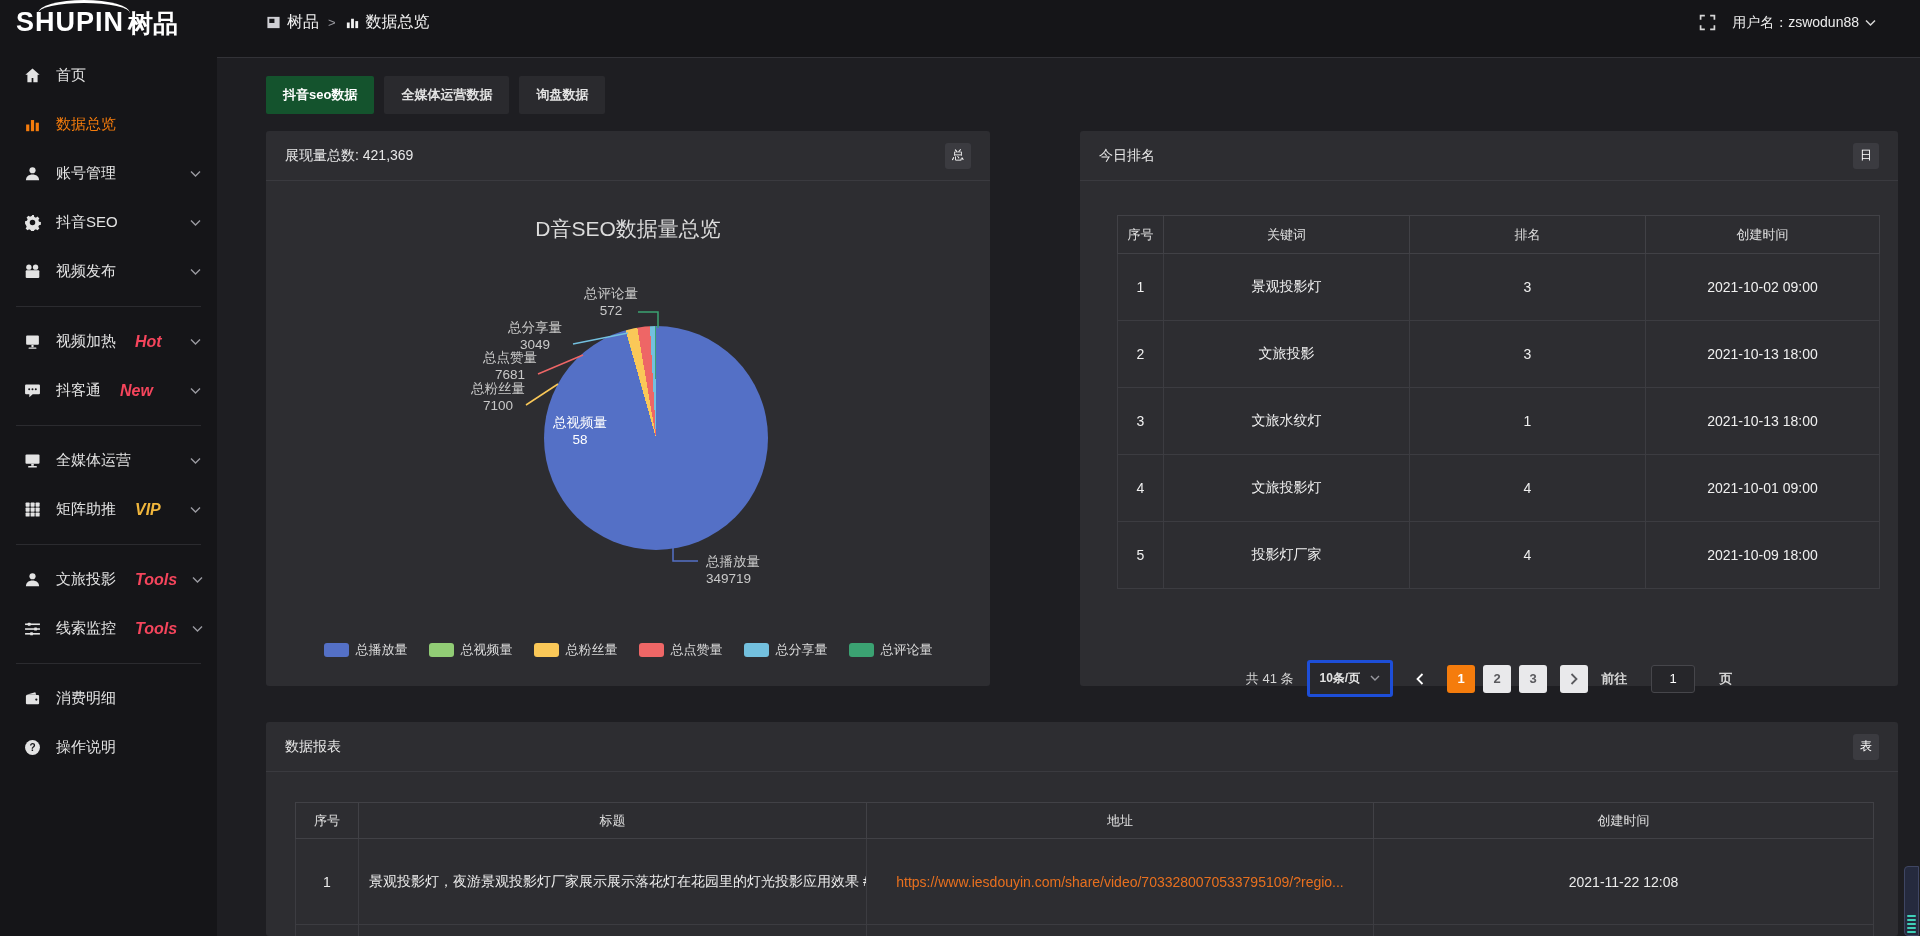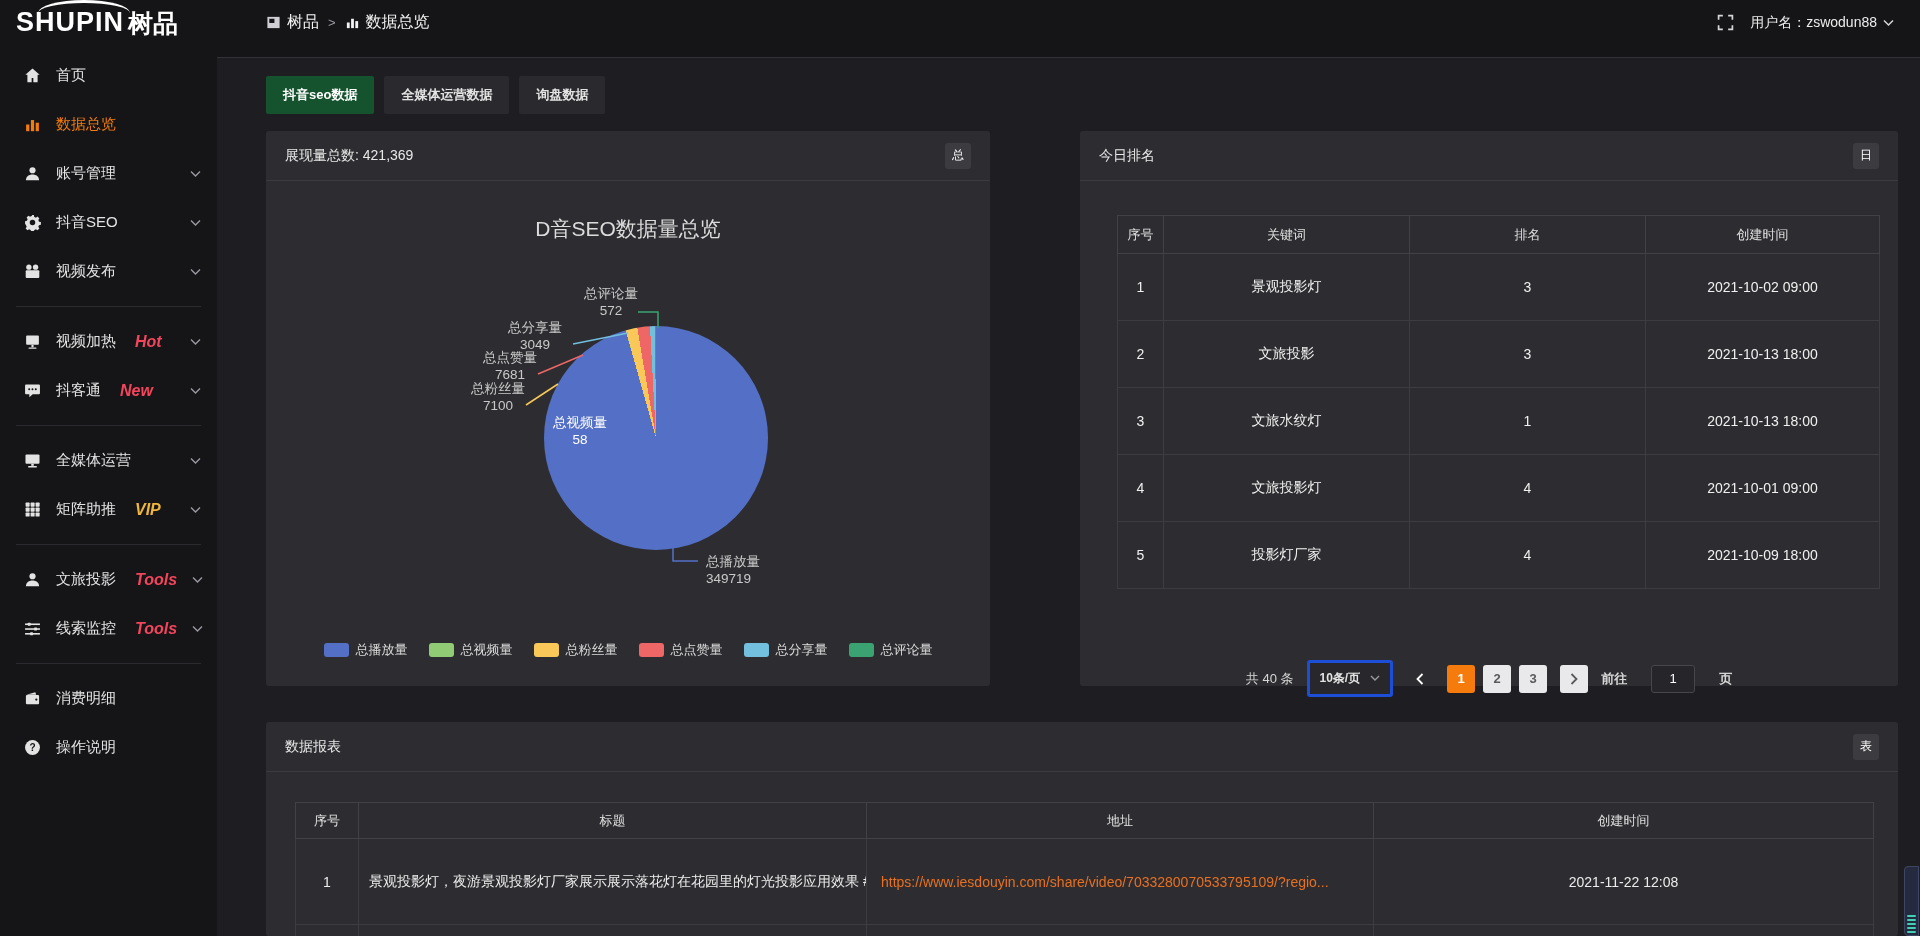--- a/index.html
+++ b/index.html
@@ -13,21 +13,21 @@
   .topbar { position:absolute; left:0; top:0; width:1920px; height:45px;
     background:#151518; display:flex; align-items:center; z-index:5; }
   .logo { width:217px; padding-left:16px; display:flex; align-items:flex-end; position:relative; }
   .logo-en { font-size:27px; font-weight:800; color:#fff; letter-spacing:1px; line-height:1; }
   .logo-cn { font-size:25px; font-weight:800; color:#fff; margin-left:4px; line-height:1; }
   .logo-arc { position:absolute; left:38px; top:-9px; width:92px; height:26px;
     border-top:3px solid #fff; border-radius:50%; }
   .breadcrumb { display:flex; align-items:center; gap:9px; margin-left:49px; font-size:16px; color:#f2f2f2; }
   .crumb { display:flex; align-items:center; gap:6px; cursor:pointer; }
   .crumb-sep { color:#9a9aa0; font-size:13px; }
-  .topbar-right { margin-left:auto; display:flex; align-items:center; gap:16px; padding-right:26px; }
+  .topbar-right { margin-left:auto; display:flex; align-items:center; gap:16px; padding-right:44px; }
   .username { font-size:14px; color:#ececec; display:flex; align-items:center; gap:6px; cursor:pointer; }
   
   .sidebar { position:absolute; left:0; top:45px; width:217px; bottom:0;
     background:#151518; padding-top:6px; }
   .side-item { height:49px; display:flex; align-items:center; padding:0 16px 0 24px; gap:15px;
     font-size:15px; color:#e3e3e3; cursor:pointer; }
   .side-item .lbl { white-space:nowrap; }
   .side-item .tag { font-size:16px; font-style:italic; font-weight:bold; margin-left:4px; }
   .side-item .chev { margin-left:auto; display:flex; }
   .side-item svg.mi { flex:0 0 17px; }
@@ -70,21 +70,21 @@
   .rank-table th { height:38px; font-size:13px; font-weight:normal; color:#e0e0e0;
     border:1px solid #414146; }
   .rank-table td { height:67px; font-size:14px; color:#f0f0f0; text-align:center;
     border:1px solid #3c3c41; }
   .report-table { margin:30px 24px 0 29px; width:calc(100% - 53px); table-layout:fixed; }
   .report-table th { height:36px; font-size:13px; font-weight:normal; color:#e0e0e0;
     border:1px solid #414146; }
   .report-table td { height:86px; font-size:14px; color:#ececec; border:1px solid #3c3c41;
     text-align:center; overflow:hidden; white-space:nowrap; }
   .report-table td.title-cell { text-align:left; padding:0 10px; }
-  .report-table td.url-cell { text-align:left; padding:0 14px; }
+  .report-table td.url-cell { text-align:center; padding:0 14px; }
   .report-table a.report-link { color:#e8701f; text-decoration:none; }
   
   .pagination { position:absolute; left:0; right:0; bottom:22px; display:flex;
     align-items:center; justify-content:center; gap:13px; font-size:13px; color:#d6d6d6; }
   .page-size-select { display:flex; align-items:center; gap:10px; background:#28282c;
     border:3px solid #1d4ed8; border-radius:3px; padding:7px 10px; font-size:12px;
     font-weight:bold; color:#e3e3e3; cursor:pointer; }
   .page-btn { min-width:28px; height:28px; display:flex; align-items:center; justify-content:center;
     border-radius:3px; font-size:13px; font-weight:bold; cursor:pointer;
     background:#e9e9eb; color:#5a5a5e; }
@@ -435,21 +435,21 @@
           </tr>
           <tr>
             <td>5</td>
             <td>投影灯厂家</td>
             <td>4</td>
             <td>2021-10-09 18:00</td>
           </tr>
         </tbody>
     </table>
     <div class="pagination">
-      <span>共 40 条</span>
+      <span>共 41 条</span>
       <span class="page-size-select">
         <span>10条/页</span>
         <svg width="10" height="7" viewBox="0 0 10 7" fill="none">
             <path d="M1 1l4 4 4-4" stroke="#9a9aa0" stroke-width="1.4"></path>
           </svg>
       </span>
       <span class="page-btn page-prev">
         <svg width="8" height="12" viewBox="0 0 8 12" fill="none">
             <path d="M6.5 1L1.5 6l5 5" stroke="#ffffff" stroke-width="1.8"></path>
           </svg>

